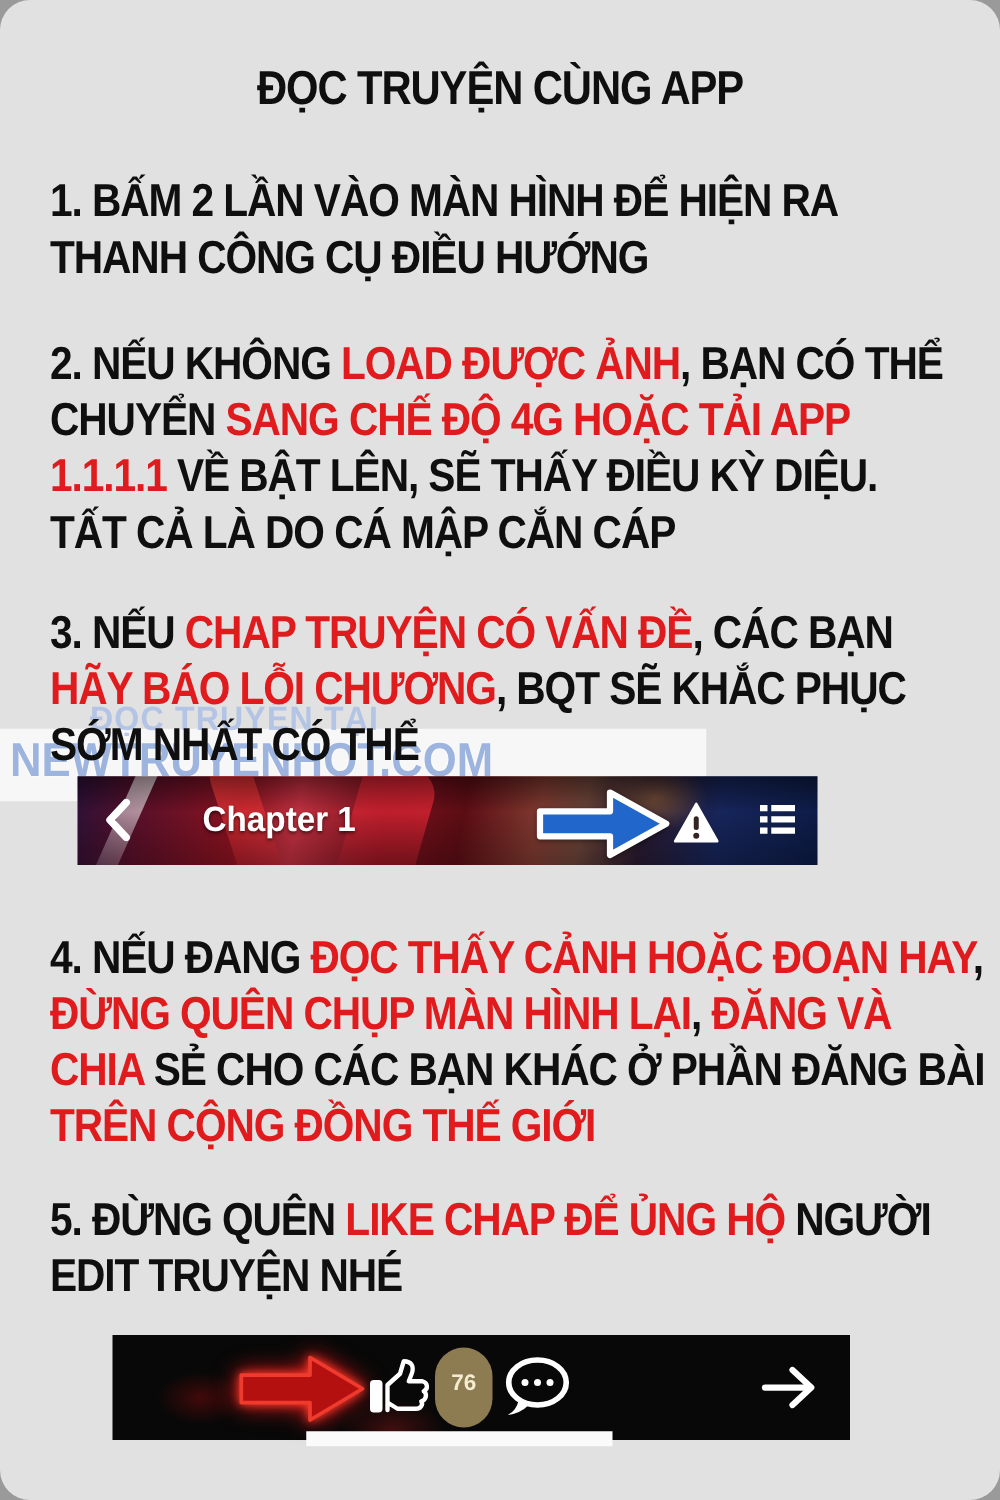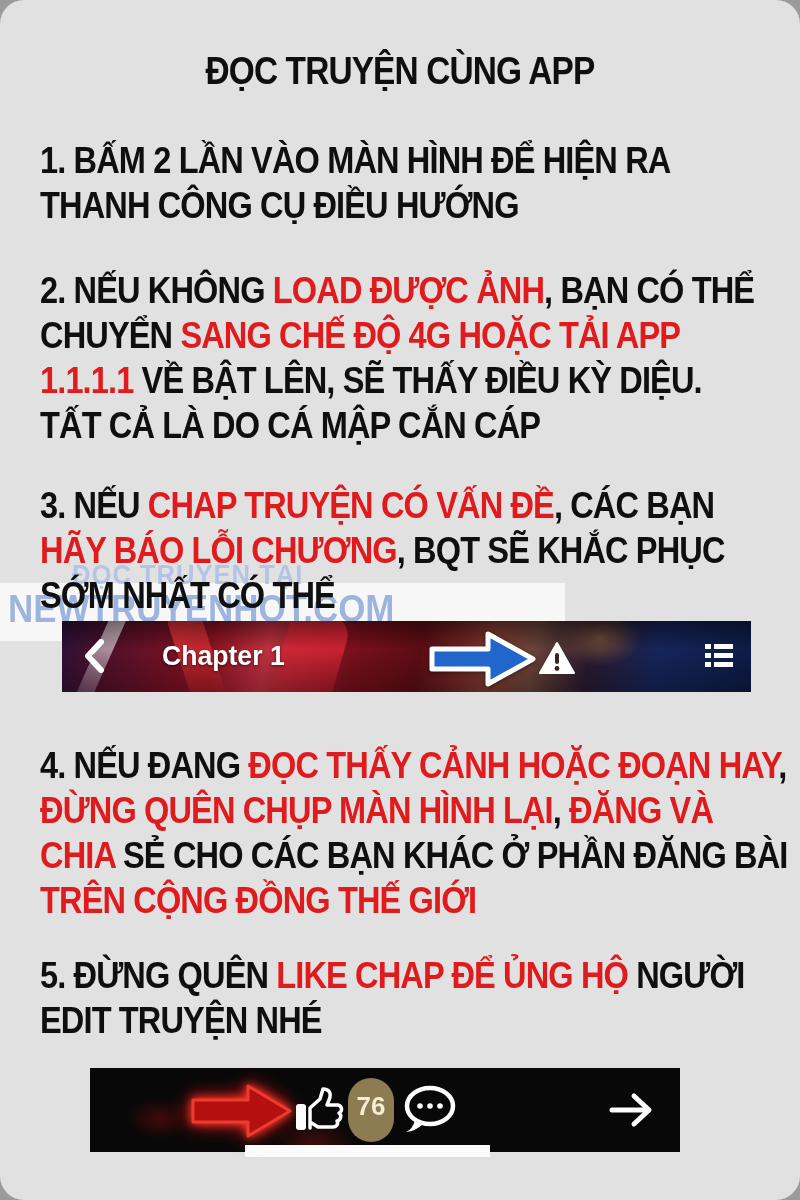--- a/index.html
+++ b/index.html
@@ -52,21 +52,21 @@
   }
   .wm-line2{
     position:absolute;left:8px;top:588px;z-index:2;
     font-size:38px;font-weight:800;letter-spacing:0px;
     color:#9db4de;white-space:nowrap;
     text-shadow:0 0 1px #ffffff,0 0 2px #ffffff;
     transform:scaleX(0.92);transform-origin:left top;
   }
   
   .chapter-bar{
-    position:absolute;left:62px;top:621px;width:689px;height:71px;
+    position:absolute;left:62px;top:621px;width:592px;height:71px;
     z-index:4;overflow:hidden;
     background:
       radial-gradient(60px 40px at 78% 25%, rgba(120,80,55,.9), rgba(120,80,55,0) 70%),
       linear-gradient(100deg,
         #2c1038 0%, #55102a 8%, #8c1220 22%, #c03040 30%,
         #7a101c 42%, #5c0d14 52%, #803a30 62%, #6a4438 68%,
         #2a1a30 76%, #16255a 86%, #0c1b46 100%);
   }
   .chapter-bar .streak1{
     position:absolute;left:28px;top:-12px;width:16px;height:110px;
@@ -110,21 +110,21 @@
     position:absolute;left:100px;top:12px;
     filter:drop-shadow(0 0 4px #ff4030) drop-shadow(0 0 9px #e01515);
   }
   .thumb-icon{position:absolute;left:204px;top:18px;}
   .like-badge{
     position:absolute;left:258px;top:10px;width:46px;height:64px;
     background:#8d7b52;border-radius:23px;
     display:flex;align-items:center;justify-content:center;
   }
   .like-badge span{
-    font-size:26px;font-weight:700;color:#f5ecd2;margin-top:-8px;
+    font-size:18px;font-weight:700;color:#f5ecd2;margin-top:-8px;
   }
   .bubble-icon{position:absolute;left:312px;top:16px;}
   .next-arrow{position:absolute;right:26px;top:22px;}
   .progress-strip{
     position:absolute;left:155px;top:77px;width:245px;height:12px;
     background:#fbfbfb;
   }
 </style>
 </head>
 <body>

